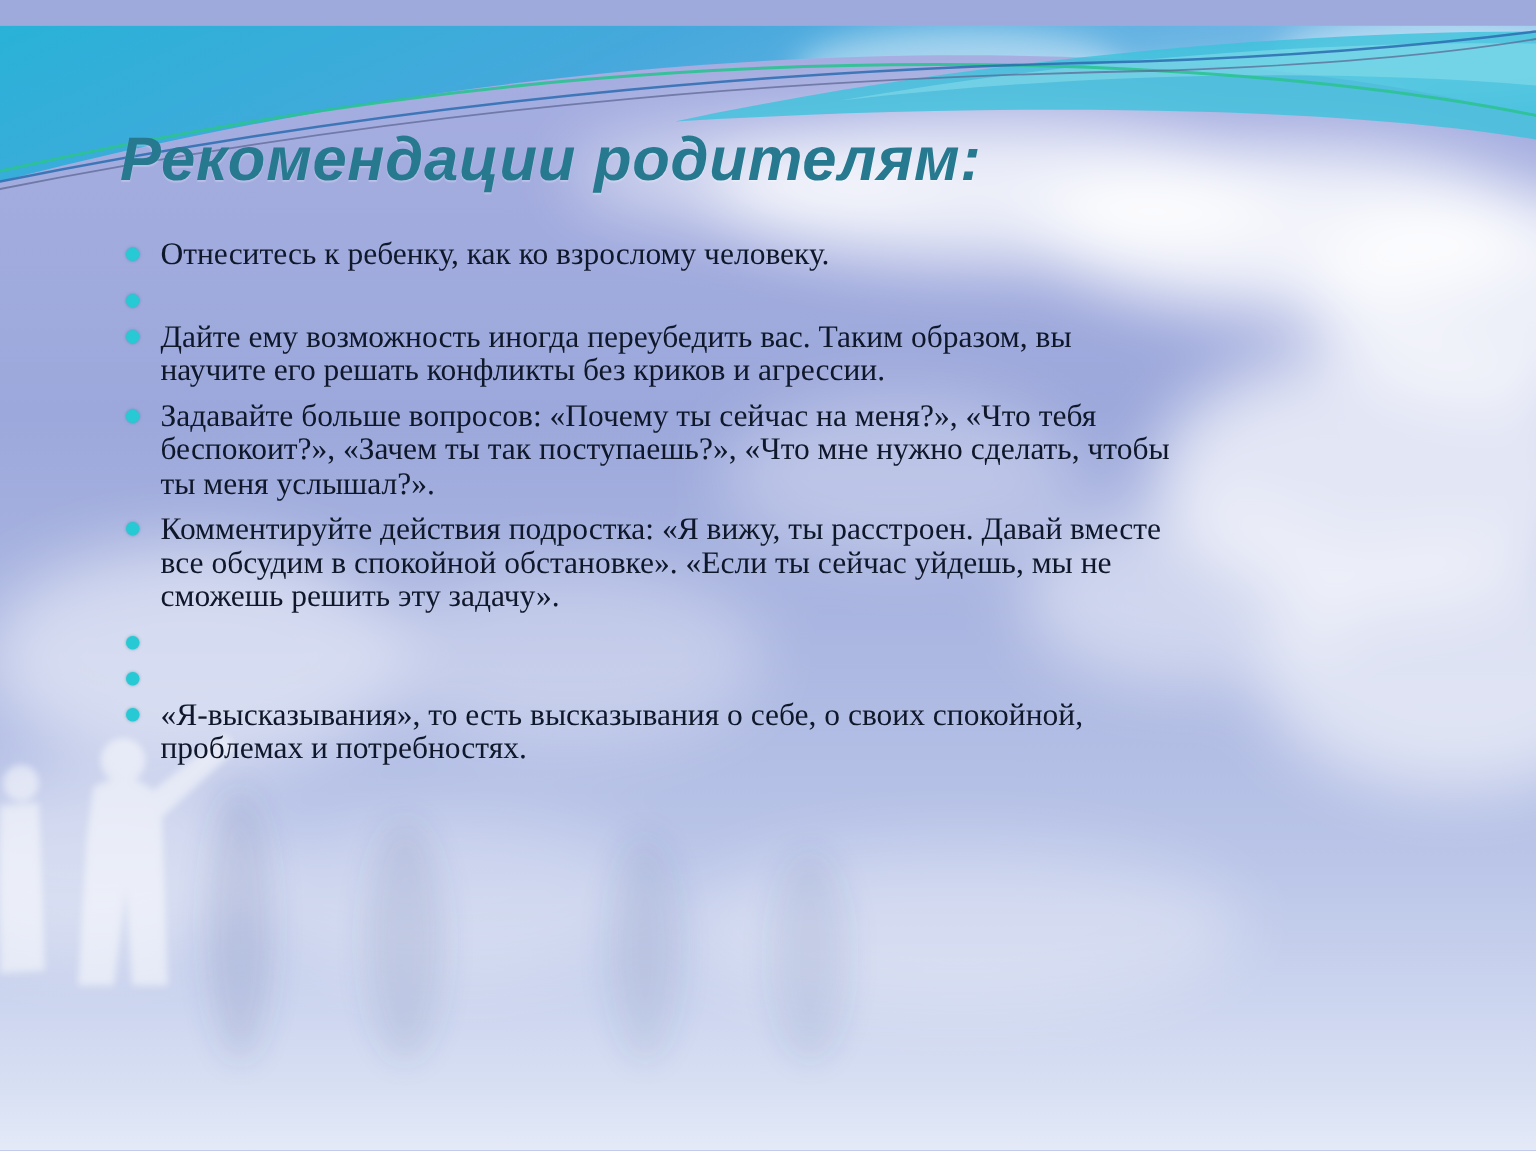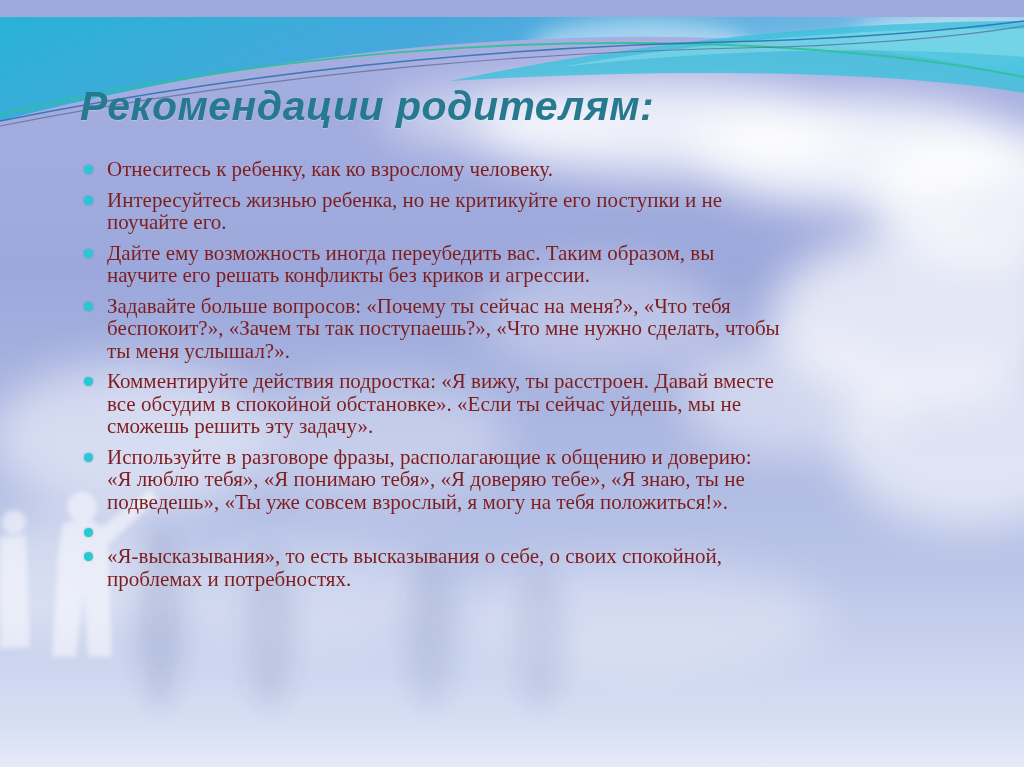--- a/index.html
+++ b/index.html
@@ -24,21 +24,21 @@
   .bullet-list li{
     display:flex;align-items:flex-start;gap:14px;margin:0 0 8px 0;
   }
   .dot{
     flex:none;width:9px;height:9px;border-radius:50%;
     background:#26c9d4;margin-top:7px;
     box-shadow:0 0 2px rgba(20,120,140,.5);
   }
   .btxt{
     font-family:"Liberation Serif","DejaVu Serif",serif;
-    font-size:21px;line-height:22.5px;color:#7f1d1d;
+    font-size:21px;line-height:22.5px;color:#0f172a;
     white-space:pre-line;
   }
 </style>
 </head>
 <body>
 
 <div class="slide">
 
   <svg class="bg" viewBox="0 0 1024 767" preserveAspectRatio="none" aria-hidden="true">
     <defs>
@@ -119,45 +119,40 @@
 
   <h1 class="title">Рекомендации родителям:</h1>
 
   <ul class="bullet-list">
     <li>
       <span class="dot"></span>
       <span class="btxt">Отнеситесь к ребенку, как ко взрослому человеку.</span>
     </li>
     <li>
       <span class="dot"></span>
-      <span class="btxt">Интересуйтесь жизнью ребенка, но не критикуйте его поступки и не
-поучайте его.</span>
     </li>
     <li>
       <span class="dot"></span>
       <span class="btxt">Дайте ему возможность иногда переубедить вас. Таким образом, вы
 научите его решать конфликты без криков и агрессии.</span>
     </li>
     <li>
       <span class="dot"></span>
       <span class="btxt">Задавайте больше вопросов: «Почему ты сейчас на меня?», «Что тебя
 беспокоит?», «Зачем ты так поступаешь?», «Что мне нужно сделать, чтобы
 ты меня услышал?».</span>
     </li>
     <li>
       <span class="dot"></span>
       <span class="btxt">Комментируйте действия подростка: «Я вижу, ты расстроен. Давай вместе
 все обсудим в спокойной обстановке». «Если ты сейчас уйдешь, мы не
 сможешь решить эту задачу».</span>
     </li>
     <li>
       <span class="dot"></span>
-      <span class="btxt">Используйте в разговоре фразы, располагающие к общению и доверию:
-«Я люблю тебя», «Я понимаю тебя», «Я доверяю тебе», «Я знаю, ты не
-подведешь», «Ты уже совсем взрослый, я могу на тебя положиться!».</span>
     </li>
     <li>
       <span class="dot"></span>
     </li>
     <li>
       <span class="dot"></span>
       <span class="btxt">«Я-высказывания», то есть высказывания о себе, о своих спокойной,
 проблемах и потребностях.</span>
     </li>
   </ul>

